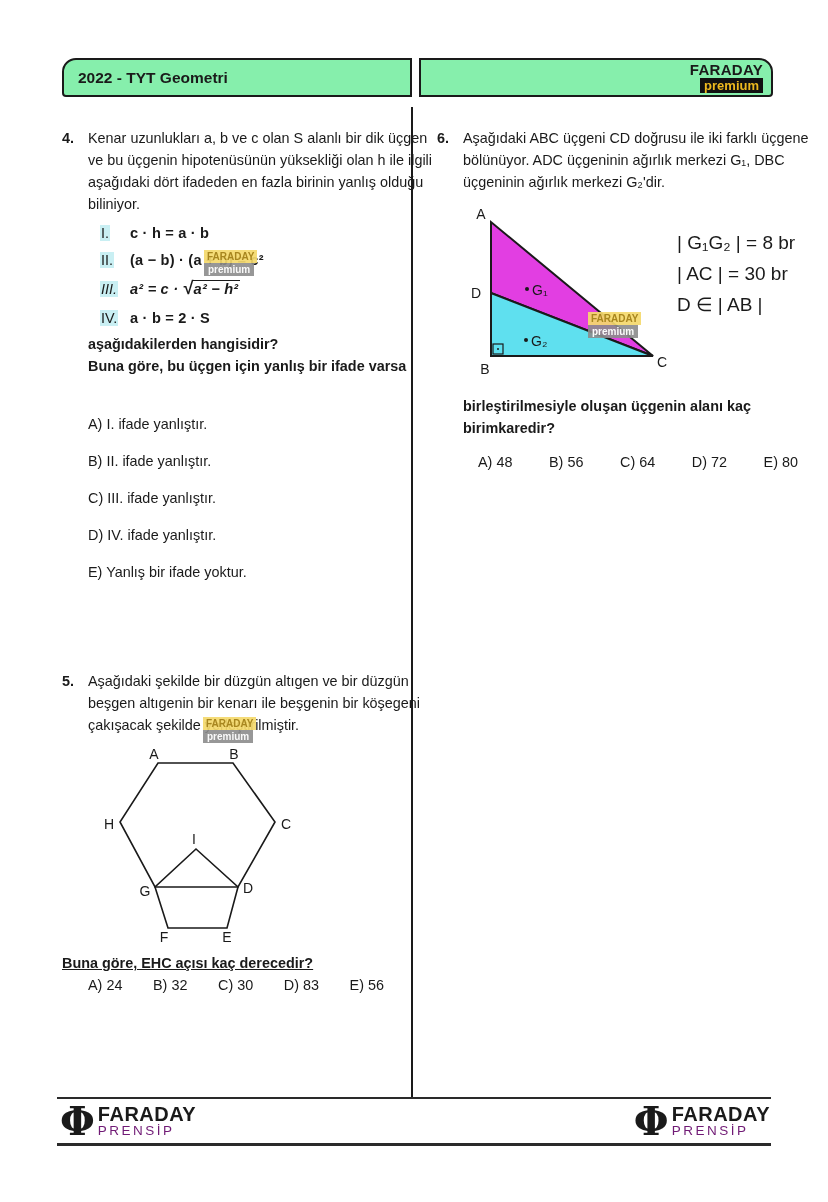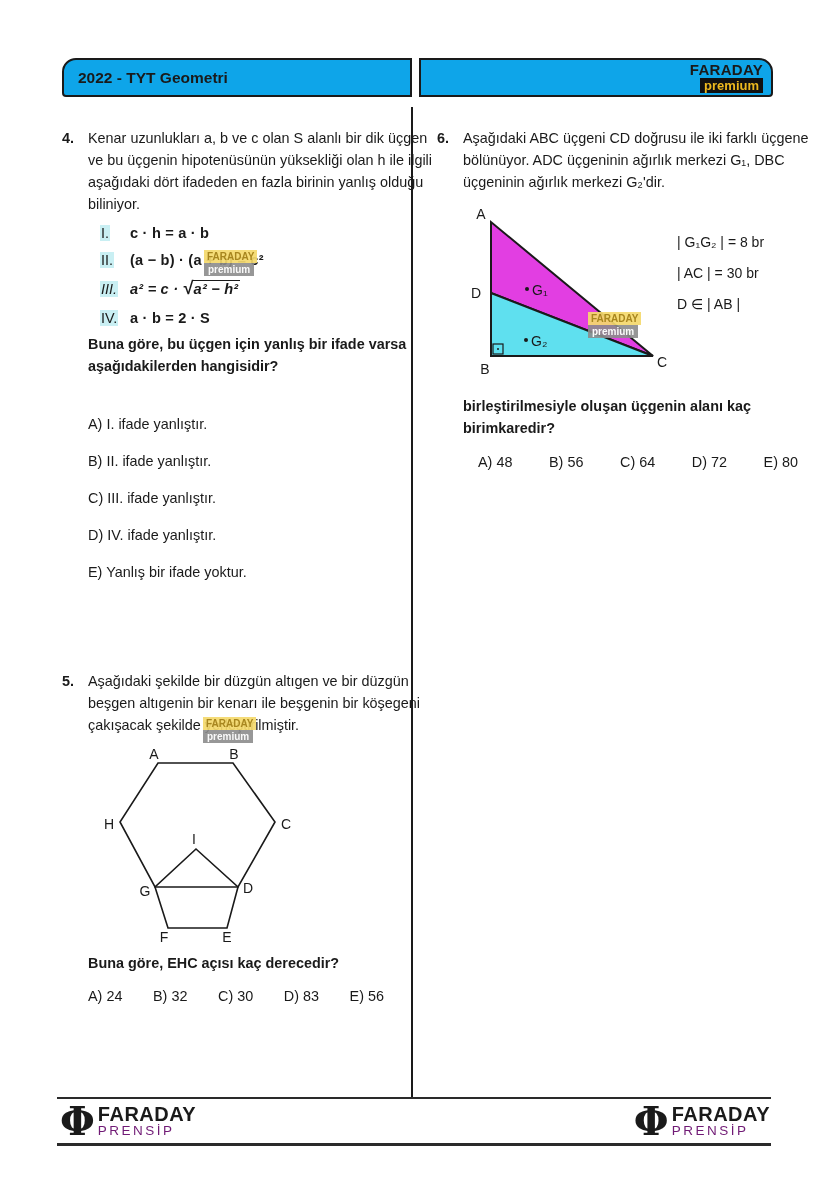--- a/index.html
+++ b/index.html
@@ -1,20 +1,20 @@
 <!DOCTYPE html>
 <html><head>
 <meta charset="utf-8">
 <style>
   html,body{margin:0;padding:0;background:#e9e9e9;}
   #page{position:relative;width:828px;height:1202px;background:#ffffff;margin:0 auto;
         font-family:"Liberation Sans","DejaVu Sans",sans-serif;color:#1a1a1a;overflow:hidden;}
 
   
-  .hbar{position:absolute;top:58px;height:39px;background:#0ea5e9;border:2px solid #1a1a1a;box-sizing:border-box;}
+  .hbar{position:absolute;top:58px;height:39px;background:#86efac;border:2px solid #1a1a1a;box-sizing:border-box;}
   #hbar-left{left:62px;width:350px;border-radius:14px 0 0 4px;display:flex;align-items:center;padding-left:14px;
              font-weight:bold;font-size:15.5px;}
   #hbar-right{left:419px;width:354px;border-radius:0 14px 4px 0;display:flex;flex-direction:column;
               align-items:flex-end;justify-content:center;padding-right:8px;}
   .brand-top{font-weight:bold;font-size:15px;line-height:15px;letter-spacing:.3px;}
   .brand-box{background:#111;color:#edb91f;font-weight:bold;font-size:13px;line-height:15px;padding:0 4px;margin-top:1px;}
 
   .vdivider{position:absolute;left:411px;top:107px;width:2px;height:992px;background:#1a1a1a;}
 
   
@@ -35,21 +35,21 @@
   .hl{background:#c9eff3;padding:0 1px;}
   .formula{font-weight:bold;font-size:14.6px;letter-spacing:.2px;}
   .sqrt-sym{font-size:18px;font-weight:bold;margin-right:-1px;}
   .radicand{border-top:1.6px solid #1a1a1a;padding:0 2px;}
 
   
   svg text{font-family:"Liberation Sans","DejaVu Sans",sans-serif;font-size:14px;fill:#1a1a1a;}
   .fig5{display:block;margin:9px 0 0 31px;}
   .fig6wrap{position:relative;height:175px;margin-top:12px;}
   .fig6{position:absolute;left:28px;top:0;}
-  .fig-info{position:absolute;left:240px;top:22px;font-size:14px;line-height:31px;white-space:nowrap;}
+  .fig-info{position:absolute;left:240px;top:22px;font-size:19px;line-height:31px;white-space:nowrap;}
 
   
   .wm{position:absolute;display:flex;flex-direction:column;align-items:flex-start;line-height:11px;z-index:3;}
   .wm-l1{background:rgba(244,217,108,.92);color:#a8861f;font-weight:bold;font-size:10px;padding:1px 3px;}
   .wm-l2{background:rgba(140,140,140,.9);color:#fafafa;font-weight:bold;font-size:10px;padding:1px 4px;}
 
   
   .hline{position:absolute;left:57px;width:714px;background:#2a2a2a;}
   #hline-top{top:1097px;height:2px;}
   #hline-bottom{top:1143px;height:3px;}
@@ -100,22 +100,22 @@
         <span class="stmt-num"><span class="hl">III.</span></span>
         <span class="formula"><span>a² = c ·</span>&nbsp;<span class="sqrt-sym">√</span><span class="radicand">a² − h²</span></span>
       </div>
       <div class="stmt">
         <span class="stmt-num"><span class="hl">IV.</span></span>
         <span class="formula">a · b = 2 · S</span>
       </div>
     </div>
 
     <div style="margin-left:26px;margin-top:2px;">
+      <div class="qquestion">aşağıdakilerden hangisidir?</div>
       <div class="qquestion">Buna göre, bu üçgen için yanlış bir ifade varsa</div>
-      <div class="qquestion">aşağıdakilerden hangisidir?</div>
     </div>
 
     <div style="margin-left:26px;margin-top:36px;">
       <div class="qoption">A) I. ifade yanlıştır.</div>
       <div class="qoption">B) II. ifade yanlıştır.</div>
       <div class="qoption">C) III. ifade yanlıştır.</div>
       <div class="qoption">D) IV. ifade yanlıştır.</div>
       <div class="qoption">E) Yanlış bir ifade yoktur.</div>
     </div>
   </div>
@@ -137,23 +137,23 @@
       <text x="141" y="14" text-anchor="middle">B</text>
       <text x="188" y="84" text-anchor="start">C</text>
       <text x="21" y="84" text-anchor="end">H</text>
       <text x="101" y="99" text-anchor="middle">I</text>
       <text x="52" y="151" text-anchor="middle">G</text>
       <text x="155" y="148" text-anchor="middle">D</text>
       <text x="71" y="197" text-anchor="middle">F</text>
       <text x="134" y="197" text-anchor="middle">E</text>
     </svg>
 
-    <div class="qquestion" style="margin-left:26px;margin-top:7px;">Buna göre, EHC açısı kaç derecedir?</div>
-
-    <div class="options-row" style="margin-left:26px;margin-top:11px;width:296px;">
+    <div class="qquestion" style="margin-top:7px;text-decoration:underline;">Buna göre, EHC açısı kaç derecedir?</div>
+
+    <div class="options-row" style="margin-left:26px;width:296px;">
       <span>A) 24</span>
       <span>B) 32</span>
       <span>C) 30</span>
       <span>D) 83</span>
       <span>E) 56</span>
     </div>
   </div>
 
   <div class="qblock" style="left:437px;top:127px;width:356px;">
     <div class="qrow">

